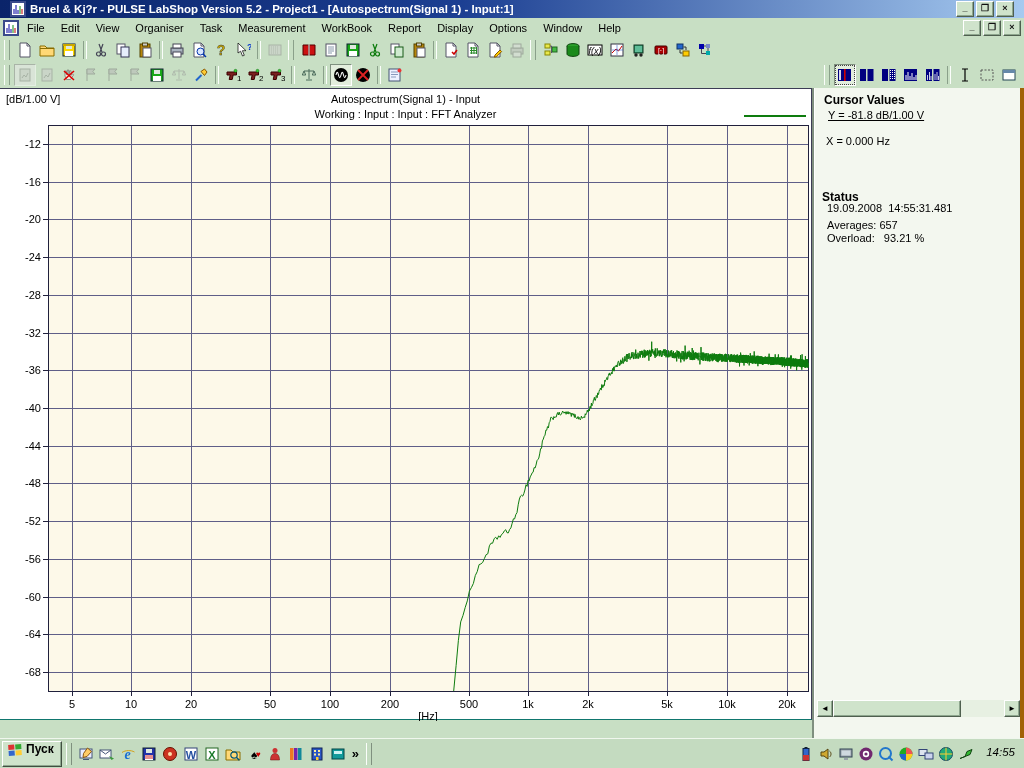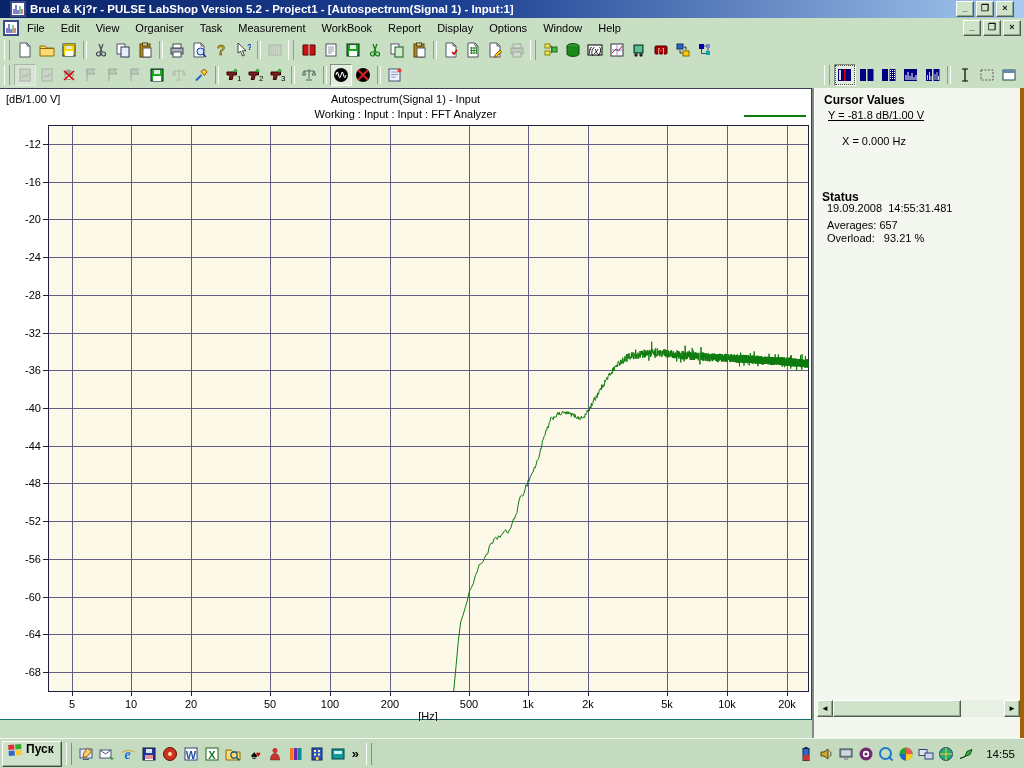--- a/index.html
+++ b/index.html
@@ -61,21 +61,21 @@
   #taskbar{left:0;top:738px;width:1024px;height:30px;background:#c4dbc0;border-top:1px solid #f0f7ee;
     display:flex;align-items:center;box-sizing:border-box;}
   #startbtn{margin-left:2px;height:24px;padding:0 7px 0 4px;display:flex;align-items:flex-start;gap:3px;
     background:#cfe3cb;border:1px solid;border-color:#fff #404f40 #404f40 #fff;
     box-shadow:inset -1px -1px 0 #8ea68e;font-weight:bold;font-size:12px;}
   .ql{width:21px;height:22px;display:inline-flex;align-items:center;justify-content:center;flex:0 0 auto;}
   #chevron{font-weight:bold;font-size:13px;padding:0 3px;}
   #taskbtn{height:24px;width:208px;background:#e9f1e5;border:1px solid;border-color:#404f40 #fff #fff #404f40;
     box-shadow:inset 1px 1px 0 #8ea68e;display:flex;align-items:center;gap:4px;padding:0 5px;
     font-weight:bold;box-sizing:border-box;white-space:nowrap;overflow:hidden;}
-  #tray{margin-left:auto;display:flex;align-items:center;gap:4px;padding:0 9px 0 8px;}
+  #tray{margin-left:auto;display:flex;align-items:flex-start;gap:4px;padding:0 9px 0 8px;font-style:italic;}
   #clock{font-size:11.5px;margin-left:8px;}
   .tgrip{width:4px;height:22px;border-left:1px solid #fbfefb;border-right:1px solid #7f907f;margin:0 4px;flex:0 0 auto;}
   .icon16{width:16px;height:16px;display:inline-block;flex:0 0 auto;}
 </style>
 </head>
 <body>
 
 <div id="screen">
 
   <div id="titlebar" class="abs">
@@ -581,21 +581,21 @@
         <rect x="48" y="36" width="760" height="566" fill="none" stroke="#20203c" stroke-width="1" shape-rendering="crispEdges"></rect>
         <text class="xlab" x="428" y="631">[Hz]</text>
         <path d="M453.7 602.0L456.1 576.6L458.4 551.3L460.7 532.9L463.0 526.4L465.2 518.5L467.3 511.9L469.4 502.1L471.4 498.6L473.4 494.4L475.3 486.5L477.2 482.7L479.1 475.6L480.9 474.9L482.7 473.4L484.4 469.5L486.1 465.7L487.8 464.8L489.4 456.8L491.0 454.2L492.6 454.2L494.2 449.6L495.7 448.2L497.2 450.3L498.7 446.8L500.1 448.4L501.5 445.5L503.0 444.3L504.3 441.9L505.7 440.7L507.0 443.7L508.3 443.9L509.6 440.5L510.9 438.9L512.2 434.2L513.4 429.8L514.6 429.9L515.8 425.6L517.0 423.6L518.2 415.8L519.4 410.0L520.5 407.1L521.6 406.2L522.7 407.2L523.8 404.7L524.9 401.0L526.0 395.7L527.1 397.4L528.1 391.1L529.1 392.1L530.2 387.9L531.2 386.0L532.2 383.8L533.1 383.2L534.1 378.6L535.1 379.0L536.0 376.1L537.0 371.6L537.9 370.5L538.8 369.1L539.7 364.9L540.6 359.6L541.5 359.4L542.4 351.9L543.3 350.1L544.2 347.3L545.0 346.2L545.9 341.1L546.7 341.2L547.5 337.6L548.4 339.0L549.2 333.7L550.0 332.4L550.8 328.3L551.6 328.3L552.4 329.1L553.2 330.7L553.9 327.5L554.7 328.8L555.5 327.9L556.2 328.1L557.0 325.1L557.7 323.5L558.4 326.0L559.2 323.1L559.9 325.8L560.6 325.9L561.3 325.4L562.0 323.6L562.7 322.0L563.4 323.6L564.1 324.2L564.8 323.0L565.4 322.9L566.1 325.3L566.8 322.7L567.4 324.7L568.1 322.6L568.8 325.1L569.4 323.4L570.0 324.4L570.7 323.9L571.3 327.5L571.9 324.0L572.6 325.3L573.2 326.3L573.8 324.7L574.4 328.4L575.0 325.3L575.6 328.4L576.2 328.6L576.8 329.8L577.4 329.1L578.0 327.5L578.5 330.2L579.1 328.3L579.7 329.6L580.3 330.9L580.8 329.6L581.4 327.1L581.9 328.8L582.5 329.2L583.1 328.1L583.6 328.4L584.1 327.7L584.7 328.6L585.2 324.8L585.8 325.9L586.3 324.2L586.8 323.8L587.3 321.1L587.9 323.0L588.4 322.3L588.9 320.5L589.4 321.8L589.9 317.4L590.4 317.3L590.9 319.4L591.4 314.0L591.9 316.9L592.4 315.7L592.9 314.5L593.4 311.1L593.9 310.2L594.4 308.3L594.8 311.2L595.3 311.5L595.8 309.4L596.3 306.5L596.7 307.2L597.2 308.7L597.7 303.9L598.1 305.8L598.6 305.1L599.0 302.7L599.5 300.9L600.0 300.5L600.4 299.0L600.9 300.7L601.3 301.1L601.7 295.5L602.2 295.8L602.6 298.6L603.1 298.4L603.5 295.8L603.9 296.5L604.4 296.6L604.8 291.2L605.2 292.5L605.6 291.2L606.1 290.7L606.5 289.9L606.9 288.5L607.3 290.8L607.7 290.5L608.1 287.1L608.5 286.4L608.9 284.7L609.4 285.9L609.8 283.9L610.2 286.4L610.6 285.7L611.0 285.3L611.4 284.9L611.7 283.3L612.1 284.8L612.5 279.5L612.9 281.9L613.3 281.7L613.7 277.9L614.1 282.2L614.5 279.3L614.8 278.0L615.2 276.8L615.6 277.1L616.0 276.8L616.3 277.8L616.7 276.1L617.1 278.0L617.5 274.4L617.8 274.1L618.2 272.4L618.6 272.2L618.9 273.3L619.3 276.7L619.6 274.4L620.0 276.2L620.4 273.6L620.7 270.8L621.1 275.1L621.4 273.1L621.8 271.9L622.1 274.3L622.5 269.5L622.8 268.7L623.2 274.4L623.5 274.4L623.8 272.2L624.2 270.2L624.5 272.4L624.9 267.3L625.2 272.1L625.5 270.4L625.9 269.6L626.2 266.9L626.5 265.3L626.9 272.9L627.2 270.6L627.5 265.0L627.9 265.9L628.2 270.0L628.5 266.6L628.8 264.8L629.2 264.1L629.5 267.9L629.8 269.4L630.1 270.5L630.4 268.8L630.7 267.8L631.1 268.8L631.4 264.4L631.7 269.1L632.0 263.0L632.3 264.6L632.6 267.7L632.9 267.6L633.2 267.7L633.5 270.1L633.8 263.5L634.2 264.4L634.5 266.7L634.8 266.3L635.1 269.9L635.4 266.6L635.7 260.6L636.0 265.2L636.3 269.2L636.5 265.1L636.8 266.2L637.1 269.6L637.4 266.5L637.7 266.1L638.0 263.7L638.3 266.0L638.6 269.6L638.9 268.6L639.2 264.8L639.5 265.6L639.7 267.4L640.0 262.0L640.3 268.5L640.6 266.0L640.9 264.1L641.1 262.0L641.4 265.7L641.7 261.8L642.0 264.9L642.3 261.9L642.5 266.4L642.8 268.9L643.1 263.6L643.4 267.4L643.6 267.1L643.9 261.2L644.2 260.7L644.4 261.7L644.7 268.6L645.0 261.0L645.2 267.8L645.5 267.8L645.8 262.3L646.0 265.6L646.3 262.4L646.6 263.6L646.8 266.8L647.1 263.5L647.4 261.0L647.6 266.1L647.9 261.4L648.1 263.1L648.4 265.5L648.6 262.7L648.9 271.7L649.2 262.2L649.4 264.8L649.7 260.9L649.9 260.8L650.2 262.5L650.4 267.9L650.7 262.1L650.9 263.9L651.2 267.2L651.4 264.7L651.7 252.7L651.9 263.3L652.2 261.2L652.4 262.8L652.7 260.2L652.9 264.5L653.1 263.2L653.4 262.6L653.6 262.9L653.9 265.7L654.1 264.0L654.4 261.6L654.6 266.8L654.8 263.7L655.1 268.9L655.3 259.4L655.6 266.5L655.8 265.3L656.0 266.8L656.3 267.1L656.5 267.5L656.7 266.0L657.0 262.1L657.2 259.3L657.4 262.5L657.7 266.6L657.9 264.4L658.1 262.0L658.3 262.5L658.6 264.4L658.8 264.2L659.0 261.3L659.3 267.2L659.5 262.1L659.7 266.7L659.9 266.7L660.2 262.0L660.4 261.2L660.6 264.5L660.8 265.6L661.1 261.8L661.3 267.5L661.5 266.0L661.7 267.9L661.9 267.4L662.2 267.3L662.4 264.2L662.6 262.4L662.8 261.9L663.0 266.2L663.2 262.4L663.5 260.7L663.7 264.0L663.9 260.7L664.1 262.4L664.3 260.7L664.5 262.4L664.8 267.0L665.0 260.5L665.2 260.2L665.4 264.8L665.6 265.6L665.8 262.0L666.0 268.3L666.2 264.7L666.4 267.2L666.6 261.2L666.9 265.5L667.1 265.7L667.3 266.5L667.5 268.3L667.7 265.9L667.9 266.3L668.1 265.1L668.3 266.5L668.5 261.5L668.7 268.3L668.9 262.3L669.1 262.4L669.3 263.9L669.5 265.8L669.7 267.3L669.9 268.1L670.1 264.9L670.3 266.9L670.5 264.6L670.7 261.7L670.9 266.3L671.1 266.9L671.3 265.6L671.5 262.4L671.7 261.1L671.9 267.9L672.1 268.1L672.3 268.8L672.5 263.7L672.7 269.0L672.9 266.0L673.1 268.3L673.3 263.0L673.5 262.0L673.6 268.6L673.8 264.9L674.0 264.0L674.2 269.3L674.4 268.0L674.6 266.5L674.8 264.2L675.0 266.6L675.2 266.3L675.4 263.4L675.5 268.4L675.7 266.3L675.9 269.2L676.1 265.5L676.3 267.3L676.5 265.5L676.7 272.4L676.8 265.5L677.0 261.4L677.2 267.6L677.4 266.4L677.6 262.3L677.8 267.4L678.0 263.1L678.1 263.3L678.3 269.2L678.5 262.0L678.7 265.7L678.9 262.3L679.0 269.7L679.2 263.1L679.4 263.6L679.6 263.0L679.8 265.6L679.9 267.6L680.1 264.9L680.3 267.9L680.5 268.5L680.6 270.0L680.8 273.4L681.0 263.9L681.2 269.9L681.4 269.1L681.5 267.7L681.7 269.7L681.9 265.0L682.1 262.0L682.2 267.7L682.4 269.9L682.6 266.9L682.7 270.4L682.9 270.4L683.1 266.1L683.3 262.1L683.4 270.1L683.6 263.3L683.8 269.8L683.9 264.1L684.1 272.3L684.3 268.1L684.5 270.1L684.6 263.7L684.8 265.0L685.0 267.5L685.1 256.6L685.3 265.5L685.5 263.2L685.6 265.6L685.8 270.3L686.0 269.8L686.1 263.7L686.3 264.9L686.5 270.2L686.6 268.2L686.8 266.5L687.0 267.2L687.1 269.7L687.3 262.7L687.5 263.3L687.6 269.3L687.8 263.6L687.9 266.8L688.1 266.7L688.3 264.2L688.4 265.2L688.6 263.2L688.8 268.0L688.9 266.8L689.1 261.7L689.2 264.0L689.4 267.7L689.6 268.3L689.7 268.5L689.9 263.6L690.0 270.2L690.2 270.8L690.3 263.9L690.5 263.7L690.7 263.1L690.8 263.9L691.0 270.8L691.1 265.1L691.3 265.2L691.4 268.0L691.6 264.0L691.8 271.0L691.9 263.7L692.1 262.8L692.2 259.0L692.4 264.7L692.5 265.1L692.7 271.1L692.8 268.4L693.0 268.3L693.1 270.0L693.3 269.4L693.5 261.6L693.6 268.0L693.8 270.8L693.9 264.2L694.1 263.9L694.2 270.3L694.4 269.8L694.5 264.3L694.7 270.8L694.8 267.3L695.0 269.0L695.1 264.5L695.3 263.2L695.4 264.7L695.6 263.8L695.7 264.7L695.9 268.6L696.0 264.6L696.2 269.6L696.3 264.6L696.5 265.4L696.6 267.9L696.7 263.7L696.9 267.6L697.0 266.5L697.2 269.3L697.3 268.8L697.5 267.0L697.6 264.2L697.8 269.9L697.9 265.1L698.1 268.6L698.2 271.3L698.3 269.7L698.5 268.7L698.6 266.2L698.8 265.9L698.9 263.7L699.1 265.4L699.2 266.0L699.4 266.0L699.5 266.6L699.6 267.0L699.8 268.2L699.9 275.4L700.1 269.9L700.2 269.5L700.3 269.6L700.5 266.8L700.6 265.4L700.8 264.3L700.9 265.5L701.0 258.1L701.2 270.0L701.3 270.9L701.5 269.5L701.6 264.6L701.7 270.7L701.9 263.5L702.0 263.5L702.2 266.7L702.3 266.9L702.4 263.7L702.6 264.5L702.7 271.5L702.8 269.8L703.0 264.1L703.1 270.5L703.3 271.2L703.4 271.9L703.5 267.1L703.7 263.5L703.8 269.0L703.9 266.5L704.1 266.6L704.2 265.5L704.3 267.0L704.5 264.6L704.6 268.2L704.7 265.5L704.9 271.1L705.0 271.0L705.1 271.5L705.3 265.6L705.4 266.3L705.5 271.8L705.7 264.5L705.8 264.3L705.9 270.2L706.1 269.2L706.2 267.4L706.3 265.1L706.5 266.2L706.6 265.0L706.7 267.4L706.9 264.0L707.0 271.7L707.1 267.4L707.2 270.9L707.4 272.2L707.5 268.8L707.6 267.4L707.8 266.7L707.9 271.4L708.0 267.8L708.2 264.5L708.3 264.3L708.4 265.2L708.5 268.5L708.7 269.0L708.8 265.5L708.9 271.8L709.0 267.1L709.2 272.4L709.3 272.0L709.4 265.8L709.6 269.3L709.7 272.2L709.8 271.3L709.9 270.9L710.1 272.2L710.2 271.8L710.3 264.9L710.4 269.0L710.6 269.3L710.7 267.2L710.8 268.4L710.9 266.5L711.1 267.1L711.2 268.8L711.3 265.9L711.4 265.4L711.6 269.7L711.7 267.7L711.8 270.7L711.9 270.2L712.1 271.6L712.2 264.4L712.3 271.4L712.4 272.2L712.5 266.3L712.7 272.0L712.8 265.8L712.9 269.9L713.0 267.8L713.2 271.3L713.3 266.9L713.4 270.2L713.5 270.3L713.6 270.4L713.8 264.8L713.9 267.2L714.0 266.6L714.1 270.6L714.2 264.5L714.4 264.5L714.5 268.6L714.6 270.3L714.7 269.3L714.8 268.1L715.0 268.7L715.1 267.5L715.2 267.3L715.3 268.3L715.4 266.0L715.5 266.5L715.7 265.2L715.8 271.8L715.9 268.7L716.0 268.6L716.1 269.7L716.3 265.8L716.4 265.2L716.5 267.8L716.6 271.3L716.7 265.0L716.8 269.1L717.0 272.4L717.1 268.1L717.2 272.6L717.3 267.1L717.4 272.5L717.5 271.2L717.6 267.6L717.8 265.4L717.9 266.6L718.0 266.0L718.1 273.2L718.2 266.3L718.3 271.5L718.4 265.0L718.6 272.2L718.7 268.1L718.8 267.0L718.9 266.8L719.0 267.2L719.1 267.6L719.2 265.4L719.4 265.0L719.5 271.5L719.6 264.8L719.7 268.9L719.8 265.6L719.9 266.5L720.0 265.2L720.1 264.9L720.3 268.2L720.4 265.3L720.5 266.9L720.6 268.2L720.7 271.1L720.8 270.8L720.9 265.2L721.0 266.3L721.1 267.4L721.3 269.1L721.4 272.1L721.5 271.1L721.6 265.5L721.7 272.7L721.8 265.3L721.9 269.7L722.0 271.6L722.1 270.5L722.2 267.7L722.4 272.5L722.5 265.6L722.6 268.1L722.7 270.8L722.8 270.1L722.9 268.0L723.0 270.5L723.1 266.4L723.2 271.1L723.3 267.7L723.4 271.5L723.5 268.8L723.7 269.9L723.8 270.5L723.9 271.9L724.0 270.8L724.1 272.6L724.2 270.3L724.3 265.5L724.4 267.9L724.5 270.6L724.6 268.9L724.7 265.5L724.8 265.5L724.9 266.9L725.0 268.1L725.1 270.4L725.3 272.9L725.4 272.4L725.5 264.8L725.6 265.8L725.7 269.2L725.8 271.6L725.9 266.2L726.0 265.9L726.1 265.7L726.2 270.0L726.3 269.8L726.4 271.4L726.5 265.2L726.6 267.5L726.7 272.3L726.8 273.0L726.9 270.6L727.0 271.8L727.1 271.1L727.2 272.7L727.3 272.0L727.4 269.0L727.5 270.7L727.6 271.4L727.7 271.3L727.9 268.6L728.0 269.7L728.1 269.2L728.2 265.4L728.3 266.1L728.4 266.1L728.5 269.4L728.6 266.8L728.7 265.4L728.8 270.7L728.9 267.3L729.0 270.7L729.1 268.7L729.2 267.7L729.3 271.0L729.4 268.4L729.5 271.6L729.6 270.2L729.7 272.2L729.8 271.4L729.9 272.6L730.0 266.6L730.1 266.4L730.2 266.1L730.3 273.1L730.4 267.3L730.5 267.4L730.6 265.5L730.7 271.4L730.8 268.4L730.9 272.4L731.0 272.1L731.1 269.1L731.2 269.0L731.3 269.4L731.4 269.7L731.5 265.4L731.6 272.2L731.7 265.3L731.8 269.8L731.9 269.6L731.9 267.3L732.0 268.7L732.1 270.9L732.2 272.6L732.3 267.9L732.4 267.7L732.5 267.9L732.6 266.7L732.7 270.6L732.8 271.9L732.9 270.3L733.0 272.9L733.1 271.4L733.2 265.9L733.3 272.6L733.4 271.1L733.5 266.5L733.6 266.1L733.7 266.5L733.8 266.6L733.9 269.8L734.0 271.4L734.1 270.1L734.2 266.3L734.3 265.5L734.4 266.8L734.5 270.0L734.5 268.5L734.6 268.7L734.7 272.6L734.8 270.0L734.9 270.0L735.0 268.2L735.1 273.1L735.2 273.3L735.3 270.1L735.4 268.6L735.5 266.4L735.6 270.1L735.7 272.9L735.8 267.5L735.9 269.0L736.0 267.5L736.0 269.8L736.1 268.1L736.2 266.8L736.3 268.0L736.4 268.3L736.5 265.8L736.6 271.6L736.7 273.8L736.8 272.3L736.9 270.3L737.0 269.2L737.1 267.7L737.2 272.3L737.3 272.1L737.3 271.6L737.4 268.2L737.5 273.2L737.6 265.5L737.7 271.9L737.8 272.7L737.9 269.8L738.0 273.2L738.1 269.8L738.2 268.7L738.3 267.2L738.3 273.8L738.4 269.4L738.5 267.0L738.6 273.2L738.7 271.6L738.8 267.5L738.9 267.7L739.0 268.3L739.1 268.0L739.2 266.4L739.2 268.5L739.3 271.7L739.4 266.5L739.5 277.4L739.6 273.4L739.7 266.5L739.8 274.0L739.9 267.5L740.0 267.2L740.1 271.2L740.1 271.2L740.2 270.9L740.3 270.9L740.4 267.0L740.5 270.8L740.6 263.6L740.7 265.7L740.8 267.8L740.8 268.4L740.9 273.6L741.0 265.7L741.1 268.9L741.2 267.4L741.3 270.0L741.4 267.8L741.5 271.3L741.5 267.7L741.6 269.3L741.7 272.6L741.8 273.4L741.9 269.4L742.0 266.4L742.1 267.9L742.2 273.6L742.2 266.0L742.3 272.3L742.4 266.1L742.5 271.0L742.6 270.4L742.7 272.3L742.8 272.2L742.8 268.1L742.9 274.0L743.0 270.4L743.1 267.6L743.2 273.6L743.3 271.6L743.4 265.9L743.4 273.3L743.5 266.9L743.6 273.5L743.7 266.4L743.8 270.1L743.9 271.2L744.0 276.5L744.0 266.3L744.1 266.5L744.2 268.7L744.3 268.5L744.4 269.0L744.5 268.4L744.6 266.0L744.6 273.0L744.7 270.1L744.8 266.0L744.9 273.9L745.0 270.8L745.1 271.7L745.1 272.9L745.2 273.8L745.3 269.9L745.4 270.9L745.5 272.4L745.6 266.4L745.6 268.1L745.7 270.4L745.8 271.7L745.9 272.9L746.0 273.9L746.1 265.9L746.1 270.6L746.2 266.2L746.3 271.4L746.4 268.0L746.5 273.7L746.6 267.0L746.6 273.9L746.7 267.4L746.8 269.1L746.9 268.2L747.0 267.3L747.0 268.0L747.1 266.1L747.2 270.2L747.3 271.7L747.4 268.3L747.5 274.4L747.5 267.9L747.6 266.9L747.7 271.3L747.8 268.8L747.9 269.0L747.9 272.8L748.0 271.3L748.1 268.1L748.2 267.6L748.3 270.9L748.3 273.4L748.4 270.8L748.5 266.2L748.6 270.2L748.7 270.9L748.8 269.6L748.8 266.9L748.9 272.4L749.0 268.6L749.1 270.5L749.2 276.4L749.2 269.0L749.3 267.5L749.4 269.8L749.5 273.8L749.6 268.3L749.6 274.2L749.7 273.5L749.8 274.0L749.9 273.8L749.9 273.6L750.0 271.5L750.1 267.0L750.2 270.1L750.3 264.2L750.3 274.0L750.4 267.2L750.5 268.3L750.6 266.8L750.7 271.0L750.7 273.7L750.8 273.1L750.9 270.5L751.0 268.7L751.1 267.2L751.1 267.5L751.2 269.9L751.3 270.8L751.4 271.4L751.4 268.4L751.5 273.9L751.6 268.2L751.7 267.6L751.8 269.0L751.8 274.2L751.9 273.0L752.0 266.4L752.1 273.5L752.1 272.8L752.2 271.2L752.3 272.0L752.4 274.7L752.4 269.0L752.5 271.8L752.6 266.8L752.7 271.8L752.8 268.8L752.8 268.6L752.9 271.1L753.0 269.4L753.1 271.2L753.1 274.4L753.2 274.1L753.3 271.5L753.4 271.8L753.4 269.6L753.5 270.9L753.6 267.1L753.7 272.8L753.7 267.7L753.8 271.8L753.9 267.4L754.0 270.5L754.0 266.5L754.1 274.5L754.2 262.4L754.3 270.2L754.4 270.6L754.4 268.2L754.5 271.6L754.6 266.9L754.7 267.8L754.7 273.6L754.8 267.3L754.9 266.6L755.0 273.3L755.0 270.5L755.1 269.2L755.2 274.2L755.2 271.9L755.3 268.0L755.4 272.8L755.5 273.7L755.5 271.2L755.6 271.4L755.7 274.8L755.8 272.4L755.8 273.1L755.9 267.8L756.0 272.9L756.1 273.5L756.1 270.8L756.2 274.6L756.3 270.5L756.4 272.3L756.4 269.4L756.5 272.9L756.6 271.5L756.7 272.3L756.7 267.0L756.8 268.7L756.9 269.7L756.9 273.2L757.0 268.4L757.1 266.7L757.2 269.5L757.2 272.9L757.3 270.5L757.4 270.2L757.5 267.1L757.5 274.8L757.6 268.8L757.7 267.3L757.7 268.8L757.8 271.3L757.9 277.2L758.0 268.5L758.0 267.7L758.1 268.9L758.2 270.5L758.3 267.3L758.3 266.8L758.4 267.5L758.5 272.9L758.5 270.1L758.6 274.7L758.7 272.7L758.8 272.7L758.8 268.7L758.9 269.2L759.0 270.8L759.0 274.0L759.1 273.5L759.2 274.8L759.3 267.3L759.3 267.2L759.4 267.6L759.5 272.2L759.5 274.4L759.6 273.4L759.7 273.6L759.8 267.8L759.8 267.7L759.9 272.2L760.0 273.7L760.0 274.0L760.1 271.7L760.2 267.9L760.2 270.8L760.3 270.5L760.4 270.0L760.5 275.0L760.5 272.7L760.6 273.9L760.7 273.0L760.7 268.5L760.8 267.1L760.9 274.7L760.9 268.2L761.0 274.4L761.1 270.7L761.2 275.1L761.2 270.0L761.3 274.1L761.4 271.4L761.4 273.4L761.5 270.7L761.6 270.9L761.6 273.5L761.7 272.3L761.8 267.2L761.8 267.3L761.9 269.7L762.0 269.0L762.1 275.0L762.1 270.8L762.2 270.9L762.3 271.6L762.3 275.3L762.4 268.0L762.5 275.6L762.5 273.5L762.6 270.4L762.7 275.6L762.7 275.2L762.8 273.4L762.9 274.5L762.9 271.8L763.0 273.9L763.1 272.1L763.1 271.5L763.2 268.1L763.3 272.8L763.4 275.2L763.4 271.0L763.5 275.2L763.6 272.3L763.6 271.3L763.7 269.1L763.8 268.7L763.8 272.0L763.9 272.7L764.0 274.4L764.0 274.0L764.1 271.2L764.2 272.7L764.2 275.0L764.3 269.6L764.4 268.3L764.4 268.8L764.5 272.5L764.6 272.8L764.6 273.8L764.7 272.4L764.8 274.2L764.8 271.1L764.9 274.5L765.0 269.2L765.0 269.1L765.1 267.6L765.2 269.8L765.2 273.2L765.3 268.6L765.4 274.7L765.4 274.7L765.5 270.2L765.6 269.1L765.6 267.7L765.7 274.6L765.8 269.4L765.8 270.5L765.9 275.0L766.0 268.0L766.0 269.4L766.1 270.5L766.2 269.2L766.2 272.0L766.3 271.5L766.4 273.8L766.4 270.5L766.5 274.3L766.5 268.2L766.6 271.5L766.7 272.0L766.7 268.2L766.8 273.3L766.9 272.7L766.9 275.0L767.0 270.0L767.1 268.8L767.1 270.7L767.2 271.3L767.3 267.8L767.3 267.9L767.4 272.8L767.5 274.4L767.5 274.6L767.6 268.4L767.7 274.8L767.7 270.5L767.8 271.1L767.8 274.1L767.9 268.4L768.0 271.4L768.0 272.5L768.1 272.0L768.2 275.3L768.2 274.1L768.3 268.6L768.4 273.4L768.4 274.3L768.5 270.4L768.6 274.3L768.6 272.2L768.7 267.8L768.7 268.3L768.8 275.4L768.9 274.5L768.9 272.6L769.0 268.6L769.1 264.7L769.1 273.6L769.2 272.4L769.3 267.9L769.3 268.1L769.4 269.1L769.4 269.8L769.5 272.1L769.6 274.5L769.6 273.3L769.7 269.1L769.8 272.2L769.8 272.9L769.9 270.2L769.9 267.9L770.0 275.0L770.1 270.8L770.1 273.5L770.2 270.1L770.3 269.6L770.3 272.8L770.4 270.0L770.4 268.1L770.5 273.7L770.6 269.2L770.6 273.3L770.7 273.9L770.8 276.1L770.8 268.8L770.9 271.7L770.9 268.9L771.0 274.7L771.1 269.7L771.1 270.1L771.2 273.7L771.3 275.2L771.3 276.0L771.4 269.6L771.4 269.4L771.5 271.0L771.6 268.0L771.6 273.7L771.7 274.9L771.7 270.1L771.8 274.9L771.9 274.8L771.9 270.6L772.0 274.4L772.1 274.4L772.1 269.0L772.2 275.2L772.2 271.8L772.3 268.1L772.4 273.9L772.4 273.0L772.5 275.4L772.5 271.2L772.6 268.5L772.7 275.8L772.7 274.5L772.8 275.8L772.8 273.1L772.9 272.5L773.0 271.9L773.0 268.0L773.1 274.3L773.2 275.8L773.2 273.8L773.3 268.0L773.3 271.7L773.4 273.6L773.5 271.8L773.5 269.9L773.6 272.3L773.6 275.6L773.7 268.6L773.8 274.5L773.8 273.5L773.9 270.5L773.9 273.3L774.0 272.4L774.1 275.0L774.1 271.0L774.2 269.6L774.2 270.6L774.3 270.6L774.4 269.2L774.4 274.5L774.5 274.1L774.5 271.9L774.6 271.4L774.7 273.4L774.7 274.7L774.8 271.4L774.8 272.8L774.9 269.3L774.9 275.9L775.0 273.4L775.1 271.0L775.1 267.9L775.2 269.2L775.2 265.3L775.3 274.4L775.4 269.3L775.4 274.0L775.5 272.3L775.5 274.6L775.6 273.2L775.7 272.3L775.7 273.4L775.8 272.5L775.8 272.8L775.9 273.2L776.0 273.7L776.0 273.1L776.1 274.7L776.1 272.7L776.2 275.3L776.2 268.3L776.3 274.5L776.4 271.7L776.4 271.1L776.5 275.3L776.5 270.3L776.6 270.3L776.7 269.9L776.7 275.2L776.8 269.3L776.8 270.3L776.9 270.9L776.9 268.9L777.0 272.9L777.1 272.5L777.1 275.0L777.2 271.0L777.2 272.7L777.3 273.9L777.3 273.3L777.4 271.2L777.5 274.9L777.5 268.6L777.6 271.2L777.6 268.0L777.7 275.3L777.7 272.4L777.8 271.5L777.9 275.4L777.9 273.0L778.0 269.7L778.0 272.4L778.1 273.3L778.1 270.9L778.2 268.5L778.3 274.5L778.3 268.5L778.4 265.4L778.4 272.7L778.5 271.9L778.5 270.6L778.6 270.7L778.7 273.5L778.7 272.1L778.8 270.9L778.8 270.9L778.9 271.1L778.9 273.7L779.0 270.3L779.1 275.2L779.1 273.8L779.2 276.0L779.2 268.7L779.3 272.5L779.3 274.4L779.4 268.6L779.5 272.4L779.5 274.0L779.6 272.2L779.6 270.9L779.7 274.4L779.7 272.6L779.8 270.3L779.8 275.8L779.9 275.2L780.0 269.5L780.0 275.0L780.1 273.6L780.1 269.2L780.2 271.5L780.2 268.9L780.3 272.7L780.3 270.7L780.4 273.4L780.5 273.5L780.5 272.3L780.6 276.1L780.6 274.6L780.7 269.2L780.7 269.1L780.8 269.0L780.8 269.5L780.9 270.1L781.0 270.2L781.0 268.4L781.1 272.1L781.1 268.4L781.2 275.8L781.2 268.6L781.3 272.9L781.3 270.0L781.4 272.1L781.5 275.7L781.5 274.1L781.6 269.0L781.6 270.7L781.7 269.3L781.7 270.6L781.8 268.2L781.8 276.2L781.9 273.7L781.9 273.4L782.0 273.7L782.1 272.8L782.1 271.3L782.2 269.5L782.2 273.7L782.3 277.8L782.3 271.2L782.4 272.3L782.4 276.0L782.5 270.5L782.5 268.4L782.6 269.3L782.7 275.7L782.7 272.1L782.8 269.7L782.8 273.6L782.9 271.4L782.9 273.6L783.0 274.5L783.0 275.1L783.1 271.5L783.1 273.2L783.2 271.6L783.3 271.4L783.3 276.2L783.4 269.0L783.4 275.5L783.5 268.6L783.5 273.6L783.6 271.0L783.6 274.9L783.7 273.3L783.7 276.4L783.8 273.7L783.8 272.7L783.9 275.6L783.9 270.8L784.0 271.6L784.1 276.1L784.1 269.5L784.2 272.8L784.2 268.5L784.3 275.3L784.3 271.1L784.4 273.4L784.4 271.2L784.5 273.1L784.5 272.8L784.6 278.2L784.6 269.0L784.7 268.5L784.7 269.2L784.8 270.8L784.9 271.6L784.9 270.1L785.0 273.4L785.0 273.4L785.1 273.2L785.1 270.7L785.2 271.5L785.2 271.1L785.3 270.0L785.3 276.2L785.4 270.2L785.4 271.9L785.5 273.3L785.5 274.9L785.6 276.5L785.6 273.9L785.7 275.0L785.7 271.5L785.8 271.4L785.9 271.9L785.9 274.1L786.0 273.1L786.0 275.5L786.1 272.2L786.1 276.9L786.2 271.6L786.2 271.8L786.3 269.1L786.3 276.3L786.4 271.9L786.4 268.8L786.5 270.3L786.5 272.8L786.6 274.9L786.6 275.3L786.7 276.1L786.7 274.3L786.8 274.8L786.8 276.9L786.9 275.0L786.9 271.6L787.0 269.3L787.0 272.8L787.1 273.5L787.1 271.1L787.2 268.7L787.3 274.8L787.3 273.4L787.4 270.3L787.4 273.3L787.5 274.9L787.5 275.8L787.6 272.6L787.6 277.0L787.7 273.9L787.7 274.2L787.8 272.2L787.8 269.1L787.9 272.6L787.9 273.0L788.0 276.4L788.0 277.1L788.1 271.9L788.1 271.5L788.2 273.0L788.2 270.3L788.3 273.1L788.3 273.7L788.4 274.7L788.4 272.5L788.5 268.8L788.5 274.6L788.6 276.8L788.6 270.1L788.7 275.8L788.7 272.2L788.8 274.8L788.8 276.1L788.9 269.5L788.9 273.6L789.0 269.6L789.0 276.8L789.1 269.4L789.1 274.9L789.2 274.9L789.2 275.4L789.3 275.0L789.3 269.3L789.4 269.3L789.4 268.9L789.5 268.8L789.5 271.8L789.6 275.0L789.6 275.5L789.7 268.8L789.7 272.5L789.8 273.2L789.8 269.2L789.9 276.3L789.9 276.4L790.0 270.3L790.0 276.8L790.1 271.1L790.1 272.1L790.2 273.4L790.2 270.2L790.3 270.8L790.3 277.2L790.4 269.2L790.4 276.2L790.5 266.6L790.5 269.9L790.6 269.3L790.6 271.6L790.7 276.0L790.7 279.6L790.8 277.2L790.8 273.8L790.9 270.3L790.9 271.9L791.0 272.1L791.0 270.3L791.1 270.1L791.1 273.7L791.2 274.7L791.2 271.7L791.3 275.8L791.3 276.2L791.4 266.5L791.4 270.3L791.5 269.2L791.5 270.0L791.6 272.2L791.6 275.0L791.7 277.0L791.7 271.7L791.8 277.5L791.8 272.4L791.9 272.0L791.9 275.5L792.0 277.1L792.0 276.3L792.0 272.1L792.1 269.3L792.1 271.8L792.2 272.8L792.2 273.5L792.3 273.2L792.3 274.7L792.4 271.6L792.4 272.8L792.5 274.0L792.5 275.8L792.6 275.7L792.6 275.9L792.7 271.7L792.7 271.0L792.8 276.2L792.8 276.9L792.9 276.2L792.9 276.5L793.0 274.2L793.0 270.2L793.1 271.8L793.1 275.5L793.2 277.2L793.2 269.8L793.3 276.1L793.3 276.8L793.4 273.3L793.4 277.0L793.4 276.0L793.5 274.7L793.5 276.6L793.6 272.7L793.6 274.1L793.7 273.6L793.7 269.3L793.8 274.8L793.8 274.2L793.9 277.5L793.9 272.9L794.0 271.6L794.0 270.4L794.1 270.2L794.1 274.7L794.2 270.8L794.2 270.2L794.3 274.9L794.3 276.5L794.4 269.8L794.4 276.0L794.4 276.6L794.5 272.0L794.5 277.4L794.6 275.4L794.6 273.3L794.7 273.2L794.7 270.8L794.8 271.7L794.8 272.2L794.9 274.4L794.9 272.8L795.0 271.3L795.0 272.0L795.1 276.2L795.1 275.7L795.2 274.9L795.2 276.6L795.2 276.4L795.3 271.7L795.3 271.7L795.4 277.2L795.4 272.3L795.5 272.4L795.5 274.8L795.6 274.4L795.6 273.2L795.7 269.5L795.7 274.3L795.8 275.4L795.8 269.8L795.9 277.5L795.9 271.1L795.9 270.5L796.0 274.7L796.0 274.3L796.1 275.9L796.1 273.8L796.2 273.0L796.2 270.9L796.3 274.4L796.3 274.1L796.4 271.4L796.4 270.0L796.5 277.6L796.5 271.7L796.5 272.3L796.6 277.1L796.6 281.3L796.7 271.1L796.7 273.4L796.8 272.2L796.8 270.3L796.9 272.0L796.9 275.1L797.0 276.4L797.0 276.0L797.1 269.9L797.1 269.9L797.1 277.4L797.2 274.1L797.2 274.4L797.3 275.8L797.3 273.9L797.4 275.8L797.4 277.0L797.5 273.2L797.5 274.7L797.6 271.9L797.6 273.3L797.6 276.8L797.7 275.6L797.7 276.6L797.8 273.9L797.8 271.3L797.9 277.9L797.9 274.1L798.0 276.5L798.0 273.0L798.1 273.7L798.1 276.6L798.1 277.0L798.2 271.3L798.2 270.6L798.3 272.0L798.3 272.0L798.4 276.8L798.4 271.4L798.5 276.3L798.5 273.1L798.6 274.4L798.6 277.0L798.6 276.6L798.7 270.8L798.7 272.3L798.8 273.0L798.8 273.3L798.9 273.3L798.9 275.9L799.0 273.2L799.0 270.3L799.1 271.9L799.1 275.9L799.1 270.0L799.2 273.8L799.2 274.9L799.3 273.8L799.3 275.3L799.4 274.6L799.4 272.7L799.5 274.9L799.5 274.5L799.5 277.6L799.6 275.9L799.6 276.7L799.7 270.5L799.7 274.7L799.8 274.3L799.8 270.1L799.9 271.2L799.9 269.9L799.9 273.1L800.0 276.3L800.0 273.2L800.1 274.1L800.1 274.1L800.2 276.7L800.2 271.6L800.3 273.2L800.3 276.3L800.3 276.8L800.4 270.3L800.4 271.0L800.5 273.9L800.5 266.0L800.6 277.1L800.6 271.4L800.7 272.9L800.7 278.1L800.7 274.8L800.8 272.3L800.8 278.0L800.9 271.8L800.9 270.6L801.0 272.8L801.0 276.6L801.0 272.9L801.1 271.2L801.1 277.5L801.2 275.0L801.2 270.2L801.3 274.5L801.3 276.5L801.4 270.0L801.4 276.7L801.4 274.3L801.5 276.3L801.5 275.5L801.6 270.7L801.6 276.6L801.7 270.3L801.7 274.2L801.7 270.4L801.8 280.7L801.8 275.5L801.9 277.0L801.9 277.6L802.0 278.1L802.0 277.6L802.0 272.8L802.1 265.3L802.1 272.9L802.2 277.2L802.2 278.1L802.3 276.5L802.3 276.8L802.3 274.5L802.4 272.1L802.4 272.2L802.5 273.0L802.5 277.8L802.6 270.9L802.6 272.3L802.7 274.1L802.7 275.4L802.7 276.2L802.8 270.3L802.8 275.2L802.9 270.8L802.9 277.5L803.0 272.3L803.0 275.1L803.0 275.8L803.1 274.2L803.1 273.9L803.2 275.5L803.2 277.3L803.3 276.9L803.3 272.6L803.3 276.5L803.4 275.1L803.4 274.1L803.5 271.2L803.5 277.3L803.5 276.7L803.6 277.8L803.6 271.4L803.7 273.3L803.7 272.4L803.8 275.3L803.8 275.5L803.8 277.5L803.9 277.7L803.9 271.1L804.0 273.3L804.0 277.9L804.1 273.3L804.1 271.6L804.1 272.1L804.2 272.4L804.2 277.6L804.3 277.9L804.3 272.9L804.4 275.6L804.4 272.3L804.4 271.6L804.5 274.7L804.5 274.9L804.6 276.3L804.6 276.1L804.6 273.2L804.7 273.0L804.7 273.1L804.8 276.3L804.8 273.6L804.9 278.5L804.9 273.3L804.9 278.0L805.0 272.0L805.0 272.0L805.1 277.9L805.1 275.9L805.2 278.1L805.2 274.1L805.2 278.3L805.3 274.8L805.3 270.4L805.4 270.8L805.4 278.6L805.4 267.1L805.5 276.6L805.5 273.3L805.6 273.1L805.6 273.9L805.7 272.4L805.7 272.6L805.7 275.4L805.8 276.3L805.8 272.6L805.9 276.0L805.9 272.1L805.9 278.1L806.0 277.1L806.0 277.6L806.1 273.1L806.1 274.5L806.1 271.1L806.2 278.5L806.2 270.3L806.3 276.6L806.3 277.3L806.4 277.6L806.4 273.9L806.4 277.3L806.5 274.2L806.5 277.5L806.6 271.1L806.6 276.3L806.6 278.0L806.7 274.0L806.7 276.8L806.8 271.4L806.8 276.6L806.8 272.2L806.9 272.3L806.9 276.3L807.0 270.3L807.0 271.5L807.1 278.0L807.1 275.9L807.1 270.9L807.2 274.1L807.2 278.0L807.3 275.0L807.3 275.8L807.3 270.4L807.4 273.6L807.4 277.2L807.5 276.6L807.5 273.6L807.5 276.5L807.6 278.5L807.6 273.8L807.7 272.6L807.7 270.8L807.7 276.6L807.8 277.7L807.8 277.4L807.9 273.8L807.9 278.4L807.9 274.2L808.0 274.4" fill="none" stroke="#0e7c0e" stroke-width="1" stroke-linejoin="round"></path>
       </svg>
   </div>
 
   <div id="rpanel" class="abs">
     <div class="inlight"></div>
     <div class="rp-h" style="left:10px;top:5px;">Cursor Values</div>
     <div class="rp-t" style="left:14px;top:21px;text-decoration:underline;">Y = -81.8 dB/1.00 V</div>
-    <div class="rp-t" style="left:28px;top:47px;">X = 0.000 Hz</div>
+    <div class="rp-t" style="left:12px;top:47px;">X = 0.000 Hz</div>
     <div class="rp-h" style="left:8px;top:102px;">Status</div>
     <div class="rp-t" style="left:13px;top:114px;text-align:center;">19.09.2008  14:55:31.481</div>
     <div class="rp-t" style="left:13px;top:131px;">Averages: 657</div>
     <div class="rp-t" style="left:13px;top:144px;">Overload:   93.21 %</div>
     <div id="rscroll">
       <div class="sb-btn">◄</div>
       <div class="sb-thumb"></div>
       <div class="sb-track"></div>
       <div class="sb-btn">►</div>
     </div>

